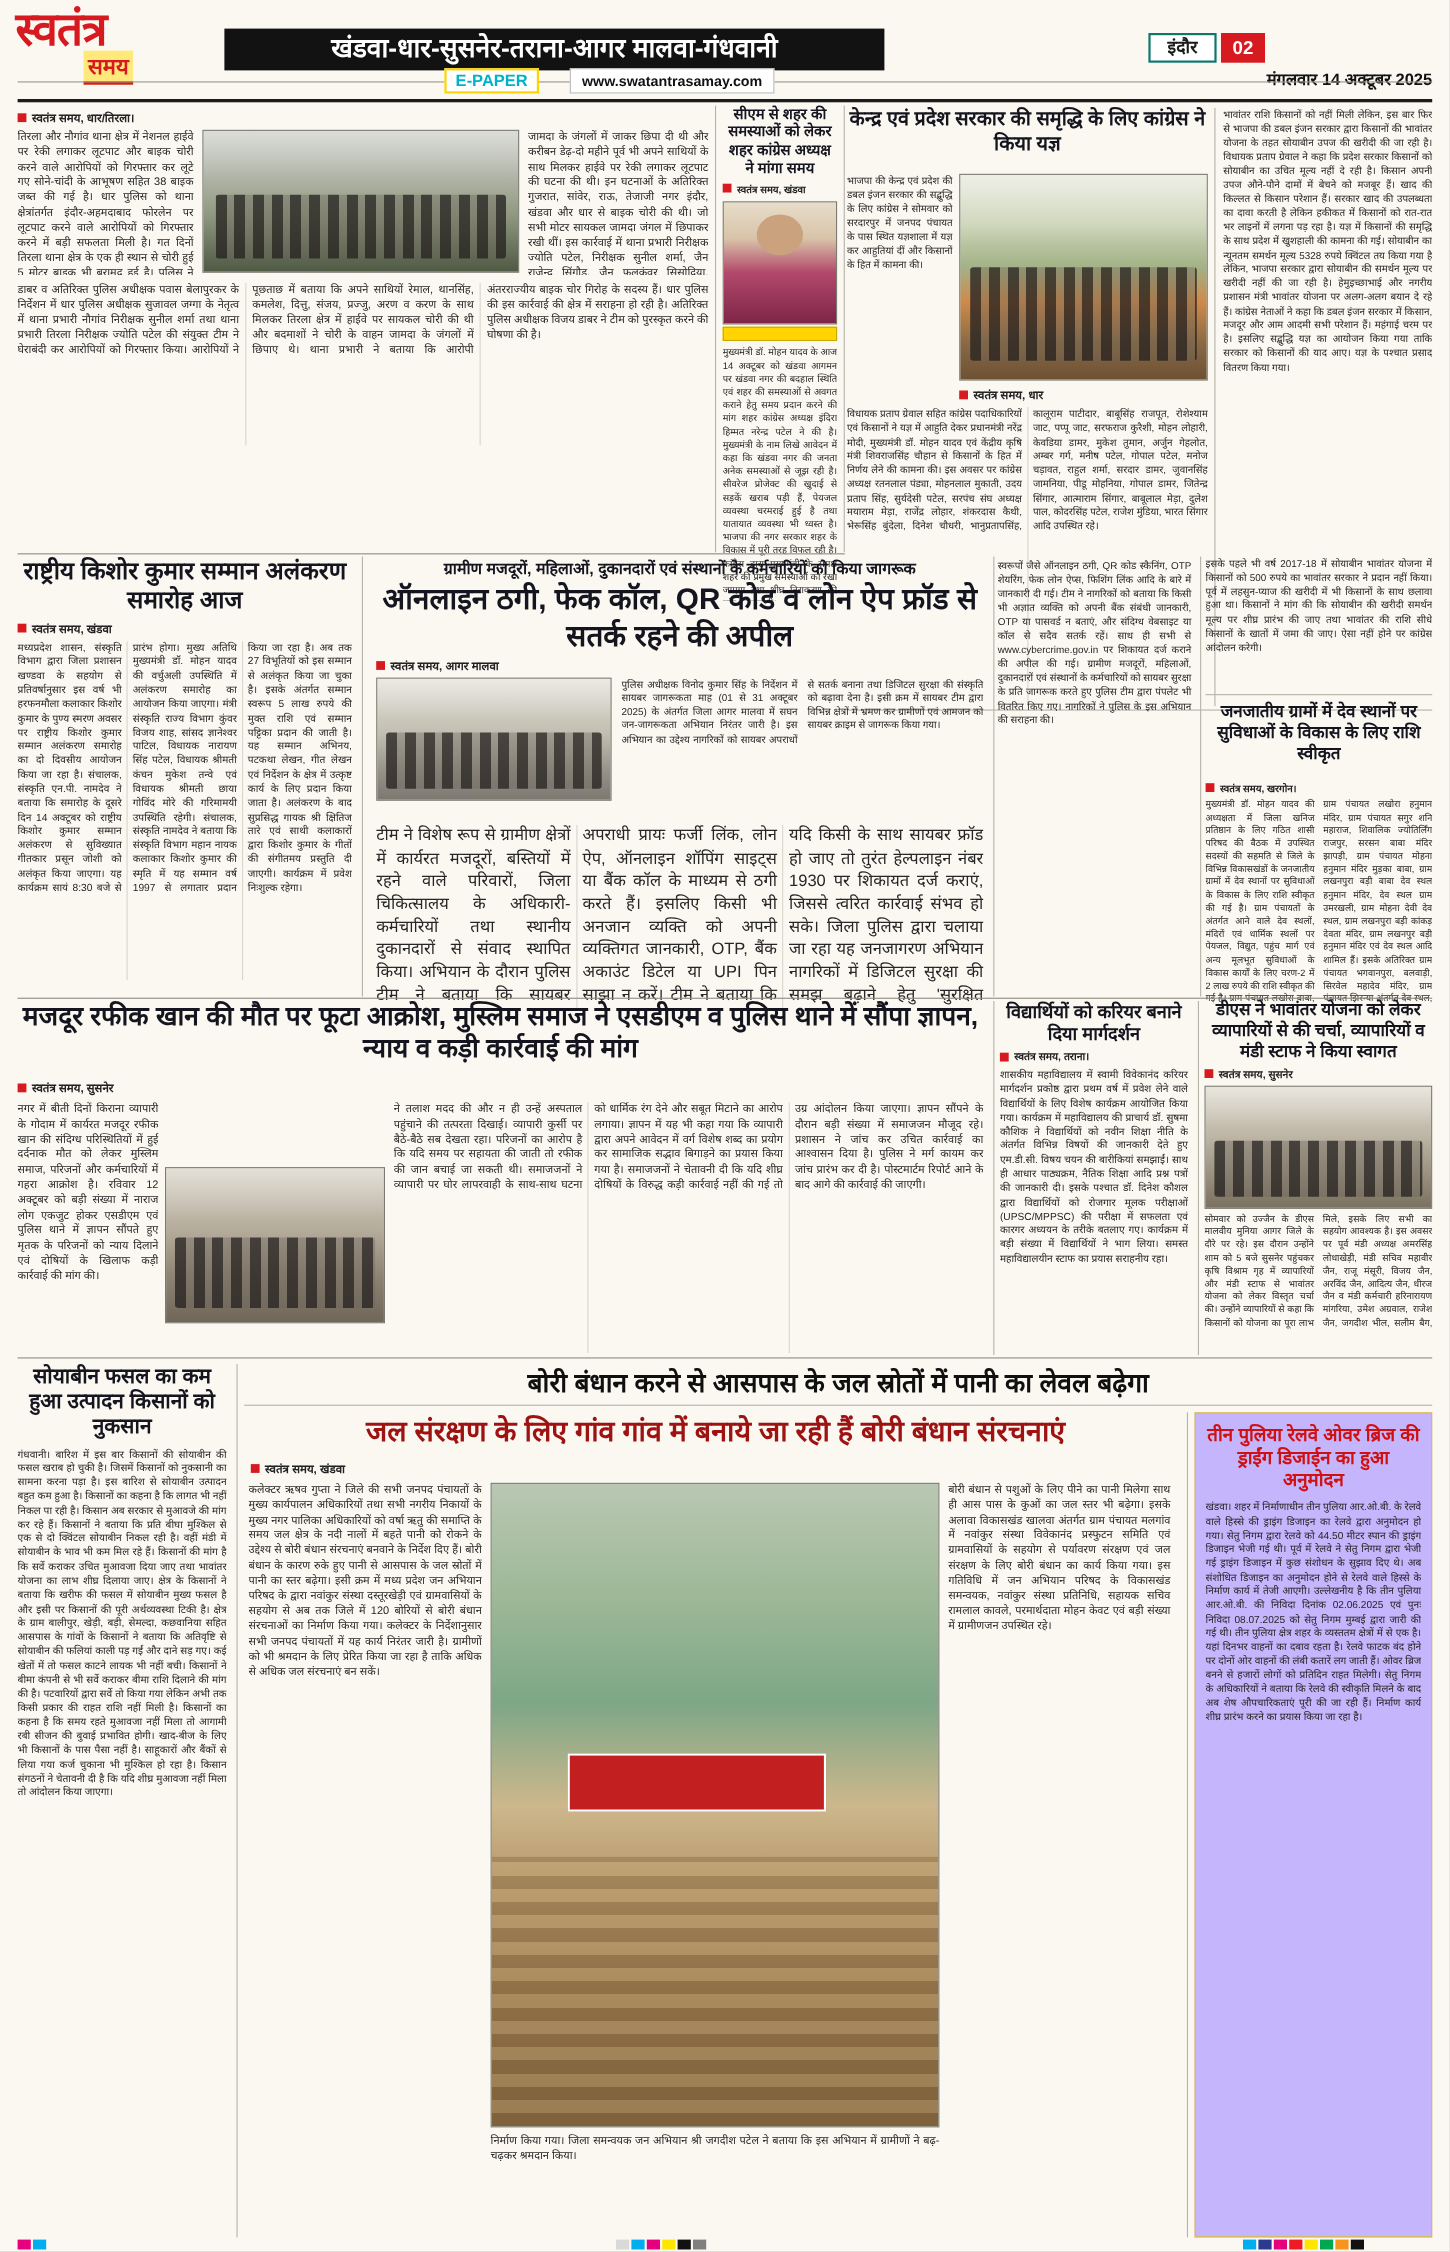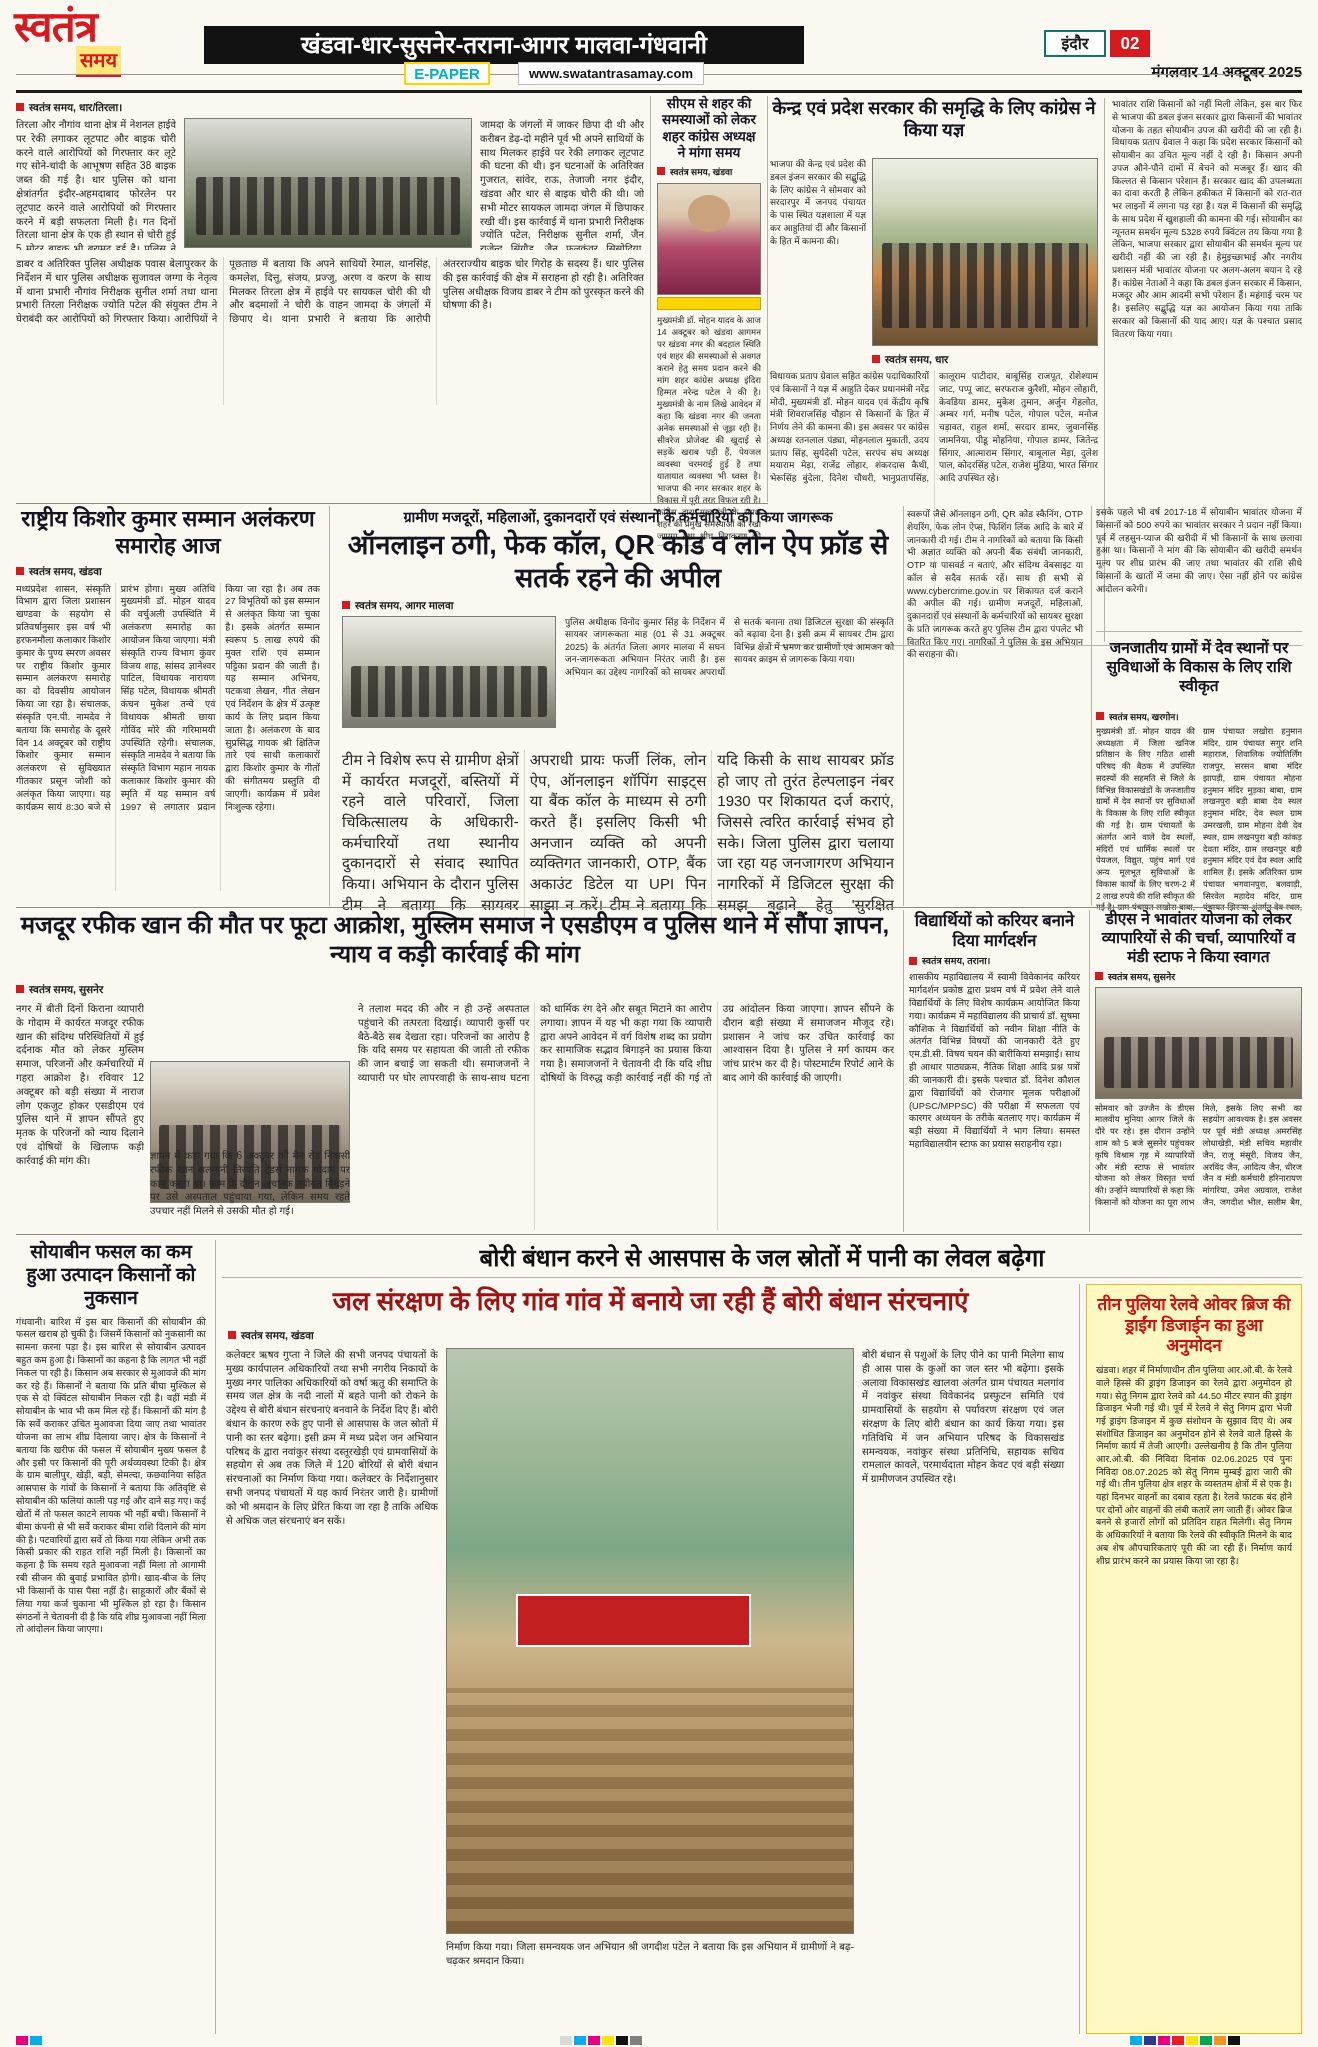--- a/index.html
+++ b/index.html
@@ -108,21 +108,21 @@
   .a11-hl{left:0;top:2px;width:100%;font-size:26px;color:#9e1212;}
   .a11-byline{left:6px;top:44px;}
   .a11-left{left:4px;top:64px;width:212px;height:680px;}
   .a11-ph{left:224px;top:64px;width:408px;height:586px;background:linear-gradient(180deg,#b9c7b2 0%,#9db896 18%,#7da787 34%,#cdb78c 50%,#b59468 64%,#9a7a50 80%,#826440 100%);}
   .a11-ph::after{content:"";position:absolute;left:0;right:0;bottom:0;height:42%;
     background:repeating-linear-gradient(0deg,rgba(120,90,50,.35) 0 12px,rgba(196,168,118,.35) 12px 24px);}
   .a11-sign{position:absolute;top:42%;left:17%;width:58%;height:9%;background:#c22020;border:2px solid #fff;}
   .a11-cap{left:224px;top:656px;width:408px;height:88px;}
   .a11-right{left:640px;top:64px;width:210px;height:680px;padding-right:8px;}
 
-  .a12{left:1086px;top:1284px;width:216px;height:750px;background:#fef9c3;padding:10px 9px;border:1px solid #e3bd20;}
+  .a12{left:1086px;top:1284px;width:216px;height:750px;background:#c4b5fd;padding:10px 9px;border:1px solid #e3bd20;}
   .a12-hl{font-size:17px;color:#cf1111;}
   .a12-body{margin-top:7px;height:640px;font-size:9.2px;}
 
   
   .marks{display:flex;gap:2px;}
   .mk{width:12px;height:9px;}
 </style>
 </head>
 <body>
 
@@ -217,21 +217,20 @@
   <div class="abs hline hr-row3"></div>
 
   <div class="abs a7">
     <div class="hl a7-hl">मजदूर रफीक खान की मौत पर फूटा आक्रोश, मुस्लिम समाज ने एसडीएम व पुलिस थाने में सौंपा ज्ञापन, न्याय व कड़ी कार्रवाई की मांग</div>
     <div class="abs byline a7-byline">
       <span class="bt"></span>
       <span>स्वतंत्र समय, सुसनेर</span>
     </div>
     <div class="abs body-txt a7-left">नगर में बीती दिनों किराना व्यापारी के गोदाम में कार्यरत मजदूर रफीक खान की संदिग्ध परिस्थितियों में हुई दर्दनाक मौत को लेकर मुस्लिम समाज, परिजनों और कर्मचारियों में गहरा आक्रोश है। रविवार 12 अक्टूबर को बड़ी संख्या में नाराज लोग एकजुट होकर एसडीएम एवं पुलिस थाने में ज्ञापन सौंपते हुए मृतक के परिजनों को न्याय दिलाने एवं दोषियों के खिलाफ कड़ी कार्रवाई की मांग की।</div>
     <div class="abs ph crowd a7-ph"></div>
-    <div class="abs body-txt a7-under">ज्ञापन में कहा गया कि 6 अक्टूबर को मैन रोड निवासी रफीक खान सलमानी तिरपति ट्रेडर्स नामक गोदाम पर काम करता था। काम के दौरान अचानक तबीयत बिगड़ने पर उसे अस्पताल पहुंचाया गया, लेकिन समय रहते उपचार नहीं मिलने से उसकी मौत हो गई।</div>
     <div class="abs body-txt a7-right">ने तलाश मदद की और न ही उन्हें अस्पताल पहुंचाने की तत्परता दिखाई। व्यापारी कुर्सी पर बैठे-बैठे सब देखता रहा। परिजनों का आरोप है कि यदि समय पर सहायता की जाती तो रफीक की जान बचाई जा सकती थी। समाजजनों ने व्यापारी पर घोर लापरवाही के साथ-साथ घटना को धार्मिक रंग देने और सबूत मिटाने का आरोप लगाया। ज्ञापन में यह भी कहा गया कि व्यापारी द्वारा अपने आवेदन में वर्ग विशेष शब्द का प्रयोग कर सामाजिक सद्भाव बिगाड़ने का प्रयास किया गया है। समाजजनों ने चेतावनी दी कि यदि शीघ्र दोषियों के विरुद्ध कड़ी कार्रवाई नहीं की गई तो उग्र आंदोलन किया जाएगा। ज्ञापन सौंपने के दौरान बड़ी संख्या में समाजजन मौजूद रहे। प्रशासन ने जांच कर उचित कार्रवाई का आश्वासन दिया है। पुलिस ने मर्ग कायम कर जांच प्रारंभ कर दी है। पोस्टमार्टम रिपोर्ट आने के बाद आगे की कार्रवाई की जाएगी।</div>
   </div>
 
   <div class="abs a8">
     <div class="hl a8-hl">विद्यार्थियों को करियर बनाने दिया मार्गदर्शन</div>
     <div class="byline" style="margin-top:4px;font-size:9.5px">
       <span class="bt"></span>
       <span>स्वतंत्र समय, तराना।</span>
     </div>
     <div class="body-txt a8-body">शासकीय महाविद्यालय में स्वामी विवेकानंद करियर मार्गदर्शन प्रकोष्ठ द्वारा प्रथम वर्ष में प्रवेश लेने वाले विद्यार्थियों के लिए विशेष कार्यक्रम आयोजित किया गया। कार्यक्रम में महाविद्यालय की प्राचार्य डॉ. सुषमा कौशिक ने विद्यार्थियों को नवीन शिक्षा नीति के अंतर्गत विभिन्न विषयों की जानकारी देते हुए एम.डी.सी. विषय चयन की बारीकियां समझाईं। साथ ही आधार पाठ्यक्रम, नैतिक शिक्षा आदि प्रश्न पत्रों की जानकारी दी। इसके पश्चात डॉ. दिनेश कौशल द्वारा विद्यार्थियों को रोजगार मूलक परीक्षाओं (UPSC/MPPSC) की परीक्षा में सफलता एवं कारगर अध्ययन के तरीके बतलाए गए। कार्यक्रम में बड़ी संख्या में विद्यार्थियों ने भाग लिया। समस्त महाविद्यालयीन स्टाफ का प्रयास सराहनीय रहा।</div>

